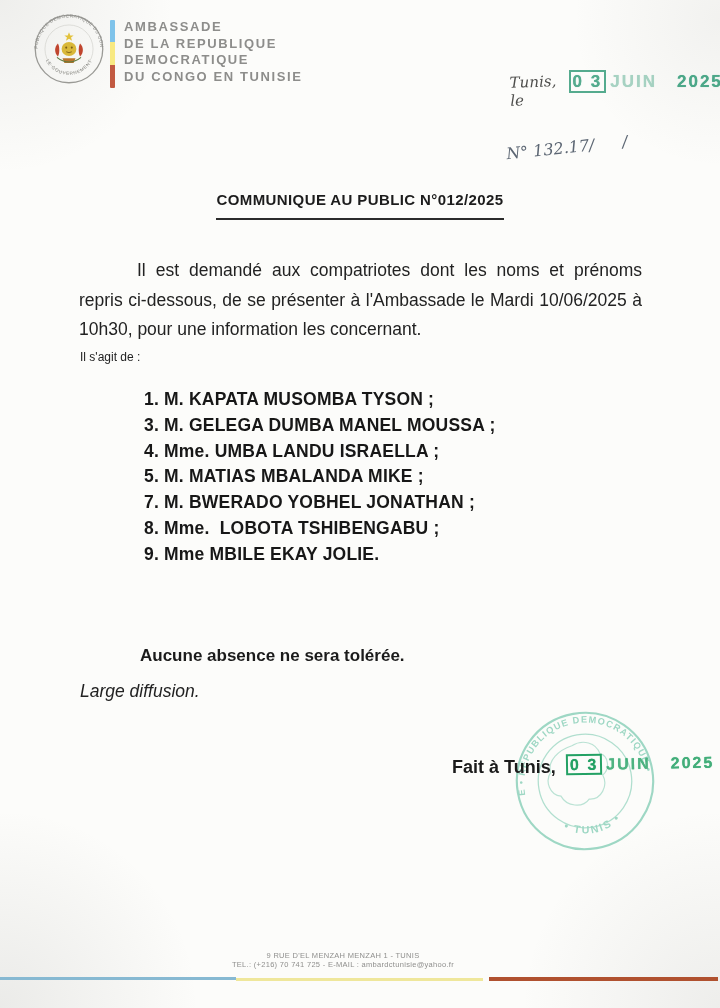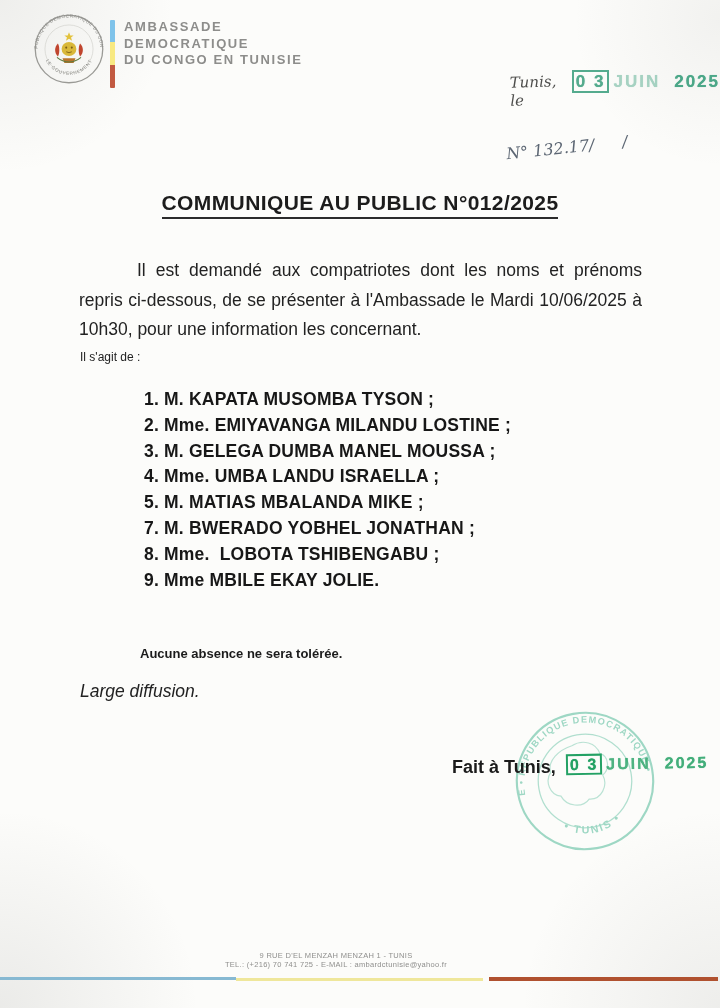--- a/index.html
+++ b/index.html
@@ -36,69 +36,69 @@
   .dateline{position:absolute;left:510px;top:72px;display:flex;align-items:baseline;}
   .place-label{
     font-family:"DejaVu Serif", serif;font-style:italic;
     font-size:15px;color:#4e4e4c;transform:rotate(-2deg);
   }
   .stamp{
     font-weight:bold;letter-spacing:2px;font-size:17px;
     text-shadow:0 0 0.7px currentColor;white-space:nowrap;
   }
   .stamp .day{border:2px solid currentColor;padding:0 2px;margin-right:4px;text-align:center;}
-  .stamp .month{margin-right:14px;}
+  .stamp .month{margin-right:20px;}
   .stamp-top{color:#43a383;margin-left:12px;}
   .stamp-top .day{opacity:.9;}
   .stamp-top .month{opacity:.45;}
   .stamp-top .year{opacity:.95;}
   .reference{
     position:absolute;left:506px;top:138px;
     font-family:"DejaVu Serif", serif;font-style:italic;
     font-size:16px;color:#5c6673;transform:rotate(-6deg);
   }
   .reference .slash2{display:inline-block;margin-left:28px;}
   
   .title-wrap{position:absolute;left:0;top:191px;width:720px;text-align:center;}
   .doc-title{
-    display:inline-block;font-size:21px;font-weight:bold;color:#1c1c1c;
-    letter-spacing:.4px;border-bottom:2.5px solid #2b2b2b;padding-bottom:2px;
+    display:inline-block;font-size:15px;font-weight:bold;color:#1c1c1c;
+    letter-spacing:.4px;border-bottom:2.5px solid #2b2b2b;padding-bottom:10px;
   }
   
   .para{
     position:absolute;left:79px;top:256px;width:563px;
     font-size:17.5px;line-height:29.5px;color:#222;
     text-align:justify;text-indent:58px;
   }
   .list-intro{position:absolute;left:80px;top:350px;font-size:12px;color:#222;}
   .names-list{position:absolute;left:100px;top:387px;margin-left:44px;}
   .name-item{
     font-size:17.5px;font-weight:bold;color:#171717;
     line-height:25.8px;letter-spacing:.2px;white-space:pre-wrap;
   }
   .warning-text{
     position:absolute;left:140px;top:646px;
-    font-size:13px;font-weight:bold;color:#1b1b1b;
+    font-size:17px;font-weight:bold;color:#1b1b1b;
   }
   .diffusion-text{position:absolute;left:80px;top:681px;font-size:17.5px;color:#222;font-style:italic;}
   
   .embassy-seal{position:absolute;left:512px;top:708px;width:146px;height:146px;opacity:.8;}
   .signature-label{
     position:absolute;left:452px;top:757px;
     font-size:18px;font-weight:bold;color:#1b1b1b;
   }
   .stamp-bottom{
     position:absolute;left:566px;top:755px;
     color:#23a164;font-size:16px;transform:rotate(-1deg);
   }
   .stamp-bottom .month{opacity:.8;}
   .stamp-bottom .year{opacity:.85;}
   
   .footer-text{
-    position:absolute;left:0;top:951px;width:672px;text-align:center;
+    position:absolute;left:7px;top:951px;width:672px;text-align:center;
     font-size:7.5px;line-height:9px;color:#8f8f8d;letter-spacing:.3px;
   }
   .footer-rule{position:absolute;left:0;top:976px;width:720px;height:5px;}
   .rule-seg{position:absolute;top:1px;}
   .rule-blue{left:0;width:236px;height:2.5px;background:#87b9d2;}
   .rule-yellow{left:236px;width:247px;height:3px;background:#efe79b;top:1.5px;}
   .rule-red{left:489px;width:229px;height:3.5px;background:#b0512f;top:1px;}
   svg text{font-family:"Liberation Sans", sans-serif;}
 </style>
 </head>
@@ -130,20 +130,21 @@
       <path d="M 33,50 L 47,50 L 45,55 L 35,55 Z" fill="#b8742e"></path>
       <path d="M 27,49 Q 33,54 40,54" stroke="#5c7a3c" stroke-width="1.2" fill="none"></path>
       <path d="M 53,49 Q 47,54 40,54" stroke="#5c7a3c" stroke-width="1.2" fill="none"></path>
     </g>
   </svg>
 
   <div class="flag-bar"></div>
 
   <div class="org-block">
     <div>AMBASSADE</div>
+    <div>DE LA REPUBLIQUE</div>
     <div>DEMOCRATIQUE</div>
     <div>DU CONGO EN TUNISIE</div>
   </div>
 
   <div class="dateline">
     <span class="place-label">Tunis, le</span>
     <span class="stamp stamp-top"><span class="day">0 3</span><span class="month">JUIN</span><span class="year">2025</span></span>
   </div>
 
   <div class="reference">
@@ -153,21 +154,20 @@
   <div class="title-wrap">
     <span class="doc-title">COMMUNIQUE AU PUBLIC N°012/2025</span>
   </div>
 
   <div class="para">Il est demandé aux compatriotes dont les noms et prénoms repris ci-dessous, de se présenter à l'Ambassade le Mardi 10/06/2025 à 10h30, pour une information les concernant.</div>
 
   <div class="list-intro">Il s'agit de :</div>
 
   <div class="names-list">
     <div class="name-item">1. M. KAPATA MUSOMBA TYSON ;</div>
-    <div class="name-item">2. Mme. EMIYAVANGA MILANDU LOSTINE ;</div>
     <div class="name-item">3. M. GELEGA DUMBA MANEL MOUSSA ;</div>
     <div class="name-item">4. Mme. UMBA LANDU ISRAELLA ;</div>
     <div class="name-item">5. M. MATIAS MBALANDA MIKE ;</div>
     <div class="name-item">7. M. BWERADO YOBHEL JONATHAN ;</div>
     <div class="name-item">8. Mme.  LOBOTA TSHIBENGABU ;</div>
     <div class="name-item">9. Mme MBILE EKAY JOLIE.</div>
   </div>
 
   <div class="warning-text">Aucune absence ne sera tolérée.</div>
 

